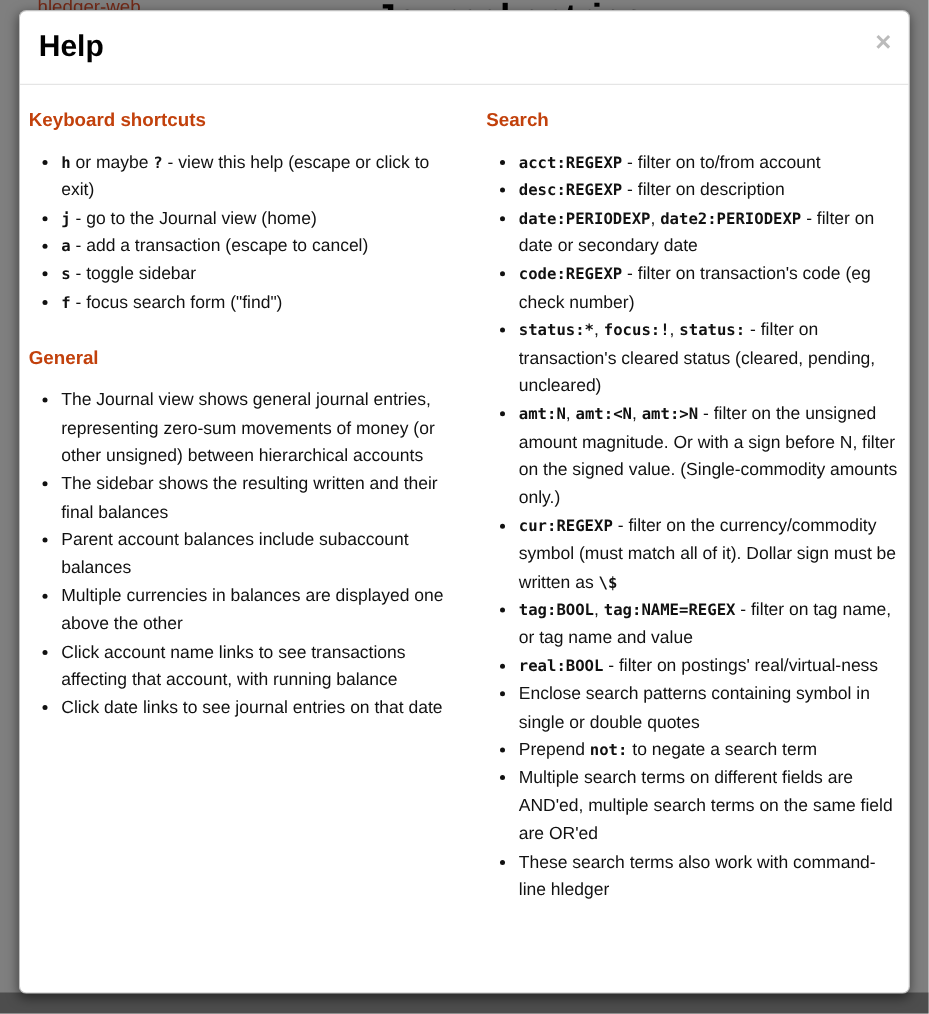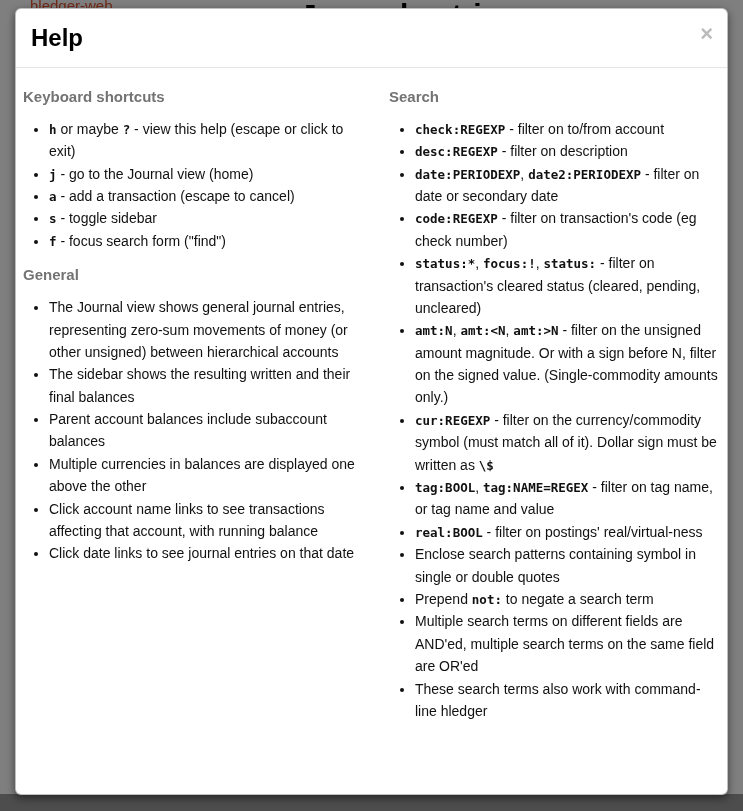--- a/index.html
+++ b/index.html
@@ -60,24 +60,24 @@
   }
   .modal-body{
     flex:1 1 auto;
     padding:20px 7px 15px 7px;
     display:flex;
     overflow:hidden;
   }
   .col-left{width:350px;flex:0 0 auto;}
   .col-right{flex:1 1 auto;padding-left:16px;}
   .sect{
-    font-size:15px;font-weight:bold;color:#737373;
+    font-size:15px;font-weight:bold;color:#c2410c;
     margin:0 0 13px 0;
   }
-  .sect + ul + .sect{margin-top:14px;}
+  .sect + ul + .sect{margin-top:26px;}
   .modal-body ul{
     list-style:disc;
     margin:0 0 0 4px;
     padding-left:22px;
   }
   .modal-body li{
     font-size:14px;
     line-height:1.6;
     color:var(--text);
     margin:0;
@@ -121,21 +121,21 @@
           <li>The sidebar shows the resulting written and their final balances</li>
           <li>Parent account balances include subaccount balances</li>
           <li>Multiple currencies in balances are displayed one above the other</li>
           <li>Click account name links to see transactions affecting that account, with running balance</li>
           <li>Click date links to see journal entries on that date</li>
         </ul>
     </div>
     <div class="col-right">
       <h3 class="sect">Search</h3>
       <ul>
-          <li><code>check:REGEXP</code> - filter on to/from account</li>
+          <li><code>acct:REGEXP</code> - filter on to/from account</li>
           <li><code>desc:REGEXP</code> - filter on description</li>
           <li><code>date:PERIODEXP</code>, <code>date2:PERIODEXP</code> - filter on date or secondary date</li>
           <li><code>code:REGEXP</code> - filter on transaction's code (eg check number)</li>
           <li><code>status:*</code>, <code>focus:!</code>, <code>status:</code> - filter on transaction's cleared status (cleared, pending, uncleared)</li>
           <li><code>amt:N</code>, <code>amt:&lt;N</code>, <code>amt:&gt;N</code> - filter on the unsigned amount magnitude. Or with a sign before N, filter on the signed value. (Single-commodity amounts only.)</li>
           <li><code>cur:REGEXP</code> - filter on the currency/commodity symbol (must match all of it). Dollar sign must be written as <code>\$</code></li>
           <li><code>tag:BOOL</code>, <code>tag:NAME=REGEX</code> - filter on tag name, or tag name and value</li>
           <li><code>real:BOOL</code> - filter on postings' real/virtual-ness</li>
           <li>Enclose search patterns containing symbol in single or double quotes</li>
           <li>Prepend <code>not:</code> to negate a search term</li>

